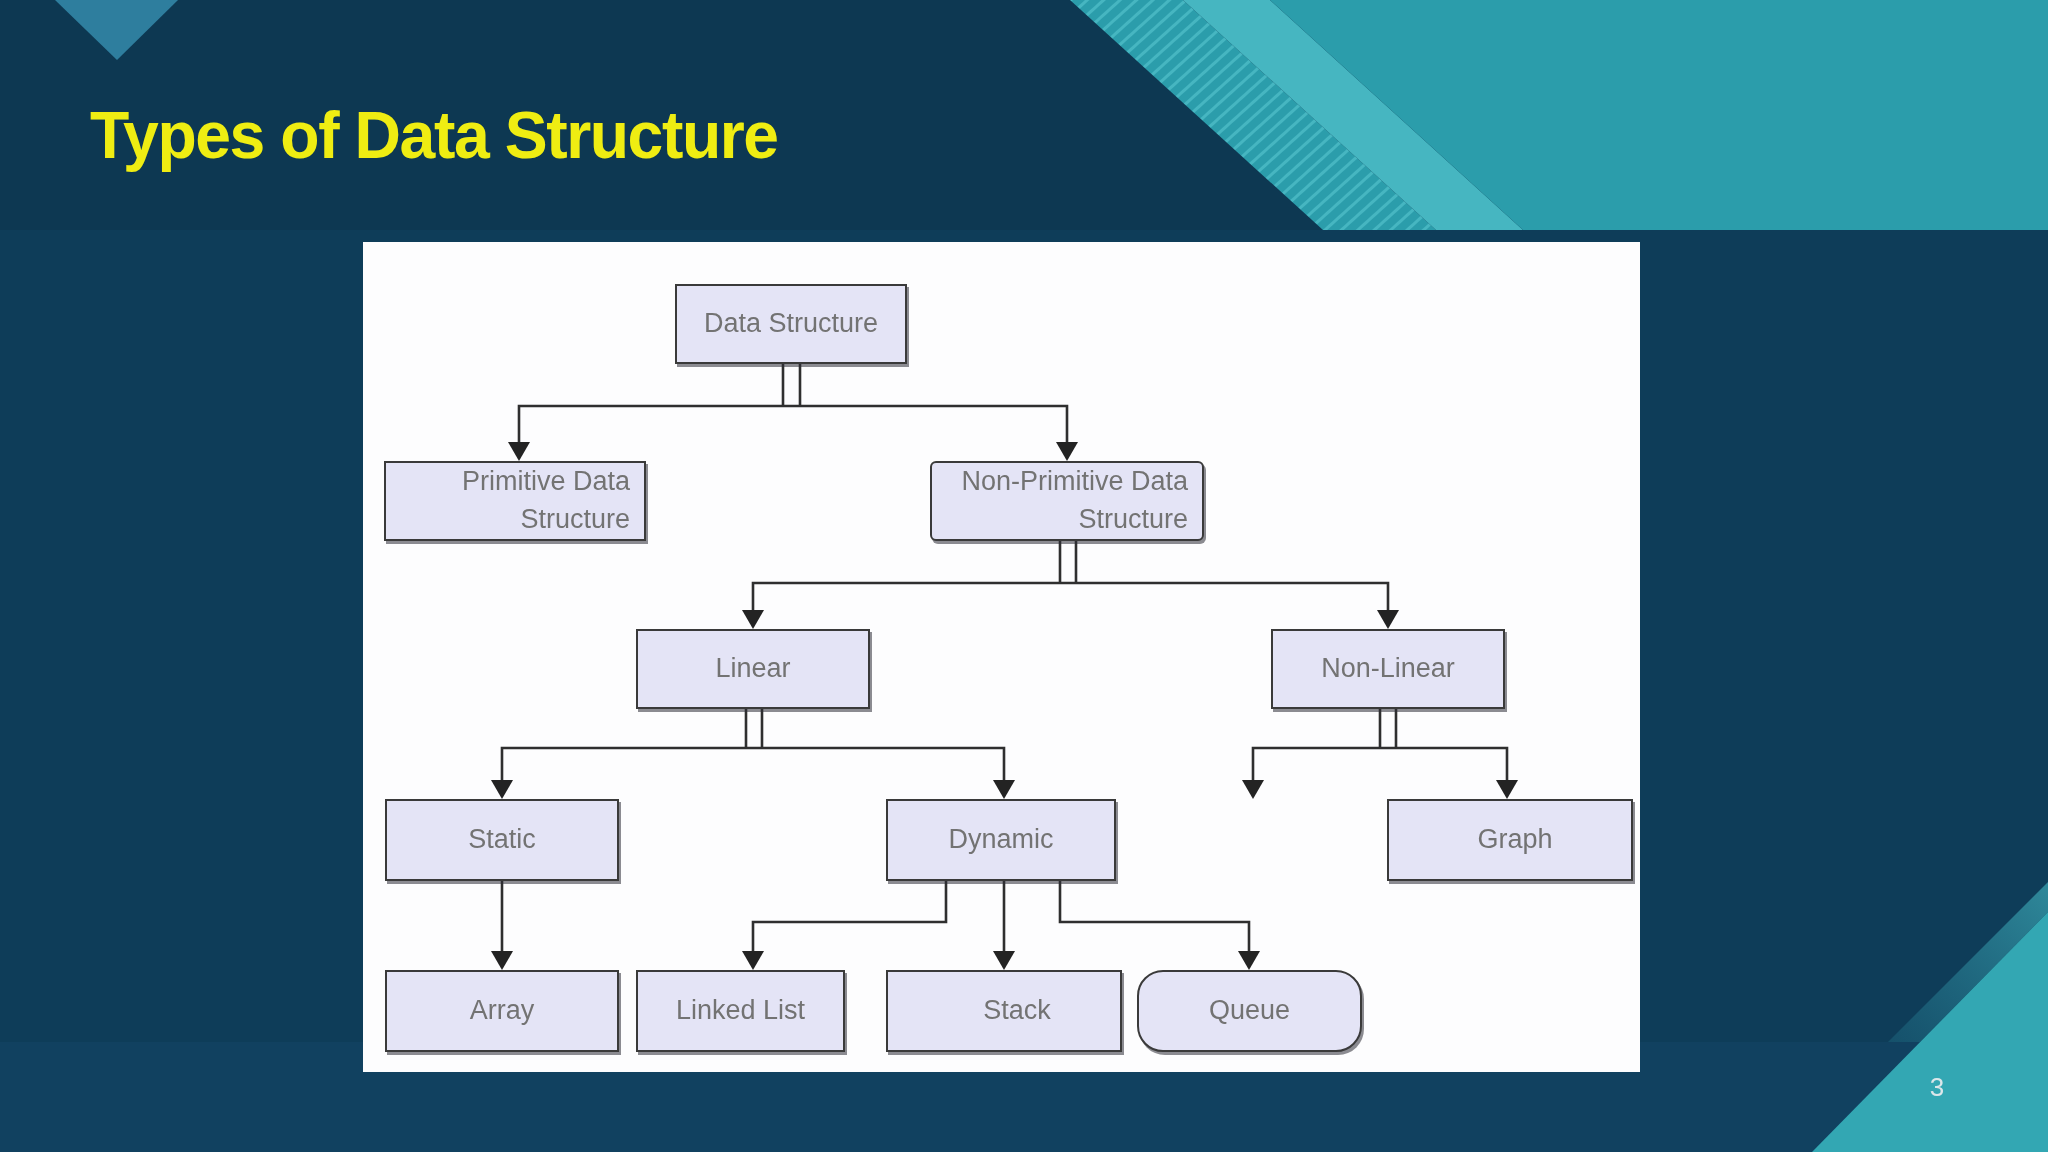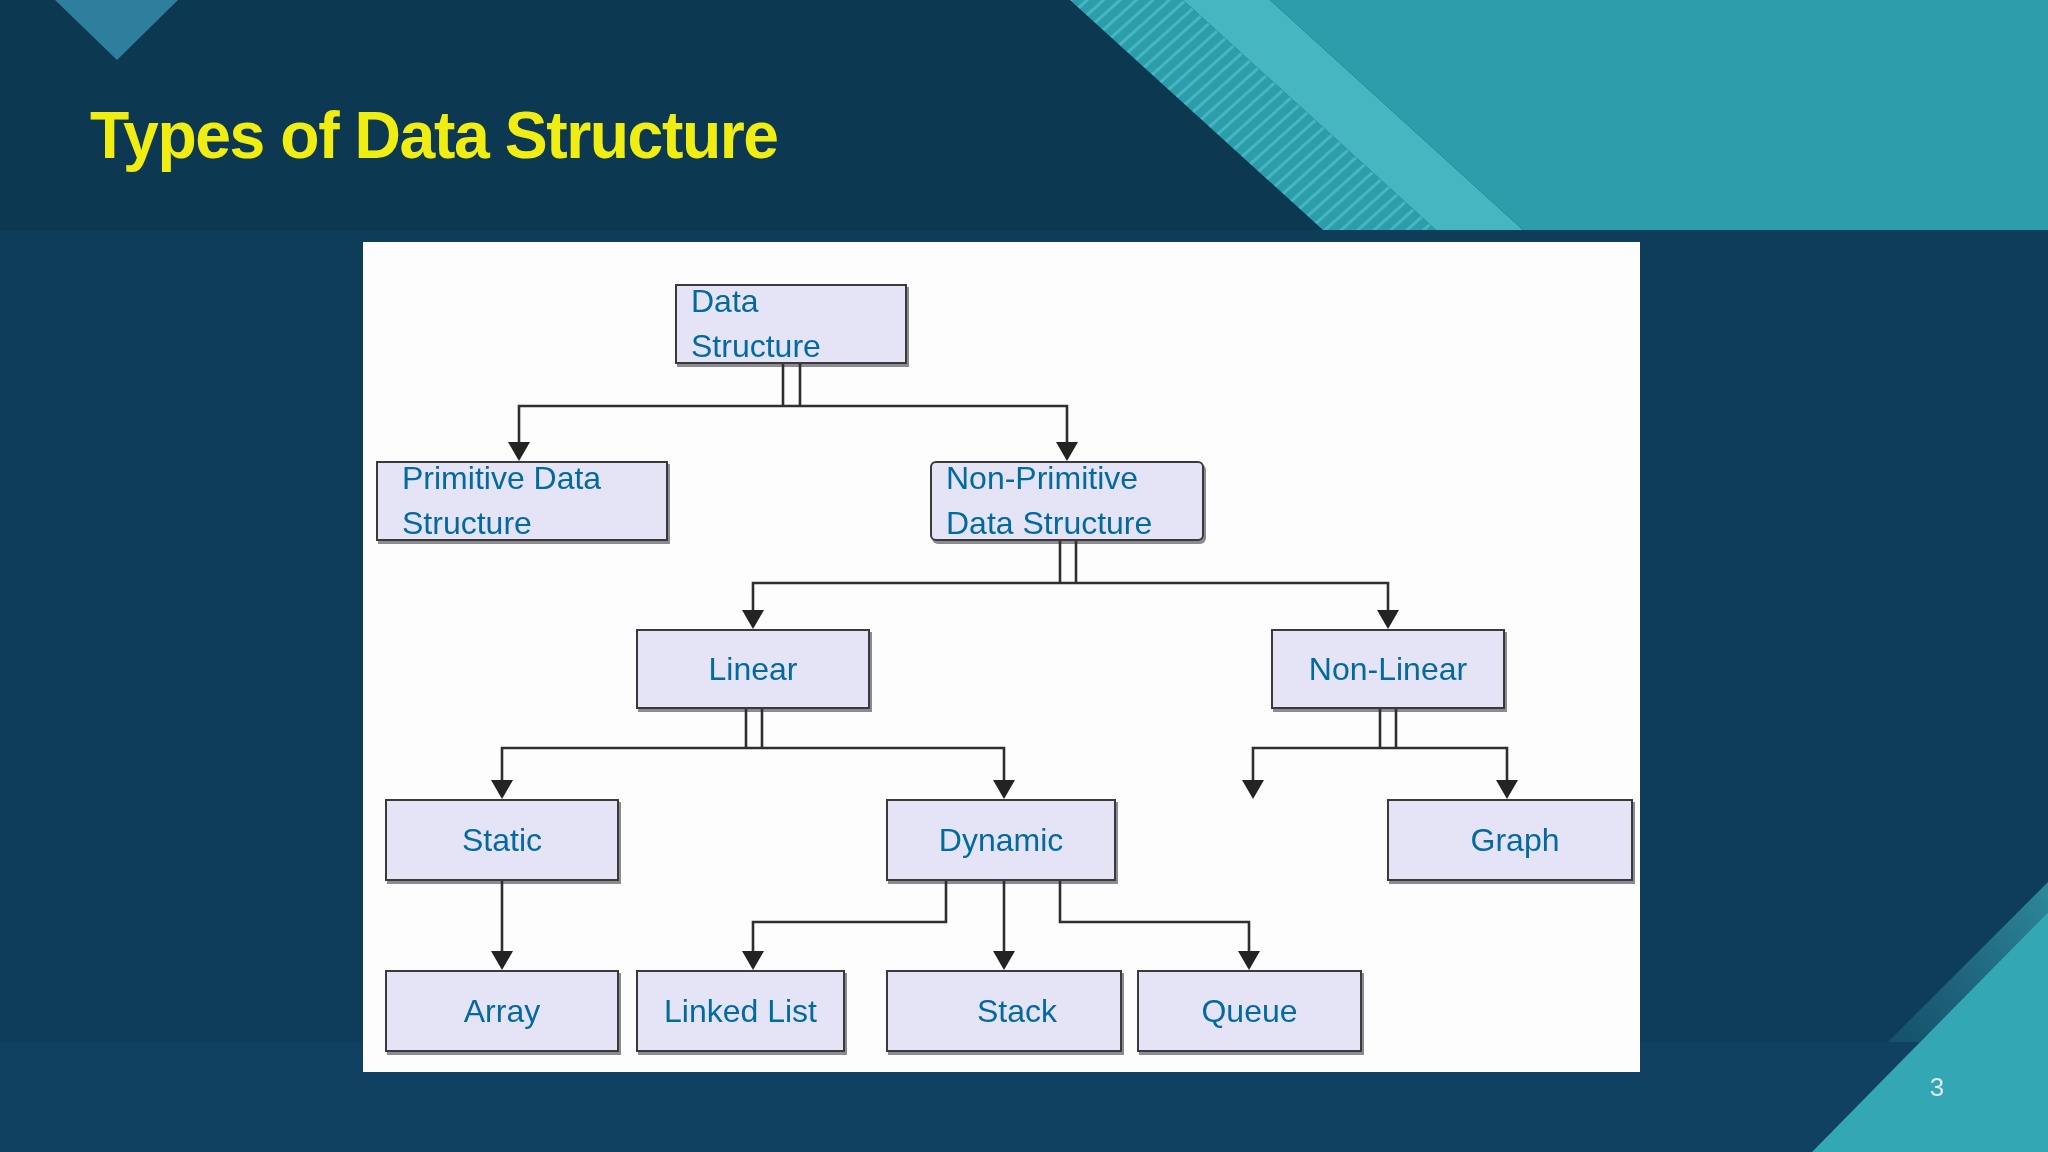--- a/index.html
+++ b/index.html
@@ -20,25 +20,25 @@
   }
   #diagram-panel{
     position:absolute;left:363px;top:242px;z-index:1;
     width:1277px;height:830px;
     background:var(--panel-white,#fdfdfe);
   }
   #connector-svg{position:absolute;left:0;top:0;z-index:2;pointer-events:none;}
   .node{
     position:absolute;z-index:3;
     display:flex;align-items:center;justify-content:center;
-    text-align:left;
+    text-align:right;
     background:var(--node-fill,#e4e4f6);
     border:2.5px solid var(--node-border,#3a3a3a);
     box-shadow:2px 3px 0 rgba(45,45,55,.55);
-    color:#0369a1;font-size:32px;line-height:1.4;
+    color:#737373;font-size:27px;line-height:1.4;
     box-sizing:border-box;padding:2px 14px;
   }
   #page-number{
     position:absolute;left:1912px;top:1072px;width:50px;z-index:5;
     text-align:center;font-size:26px;color:#dce7ea;
   }
   .connector{stroke:var(--connector,#2f2f2f);stroke-width:2.6;fill:none;}
   .arrowhead{fill:#232323;stroke:none;}
 </style>
 </head>
@@ -104,38 +104,38 @@
     <path class="connector" d="M946,881 V922 H753 V953"></path>
     <path class="arrowhead" d="M753,970 l-11,-19 h22 z"></path>
     <path class="connector" d="M1004,881 V953"></path>
     <path class="arrowhead" d="M1004,970 l-11,-19 h22 z"></path>
     <path class="connector" d="M1060,881 V922 H1249 V953"></path>
     <path class="arrowhead" d="M1249,970 l-11,-19 h22 z"></path>
   </svg>
 
   <div class="node" style="left:675px;top:284px;width:232px;height:80px;">Data Structure</div>
 
-  <div class="node" style="left:376px;top:461px;width:292px;height:80px;padding-left:24px;">Primitive Data Structure</div>
+  <div class="node" style="left:384px;top:461px;width:262px;height:80px;padding-left:24px;">Primitive Data Structure</div>
 
   <div class="node" style="left:930px;top:461px;width:274px;height:80px;border-radius:6px;">Non-Primitive Data Structure</div>
 
   <div class="node" style="left:636px;top:629px;width:234px;height:80px;">Linear</div>
 
   <div class="node" style="left:1271px;top:629px;width:234px;height:80px;">Non-Linear</div>
 
   <div class="node" style="left:385px;top:799px;width:234px;height:82px;">Static</div>
 
   <div class="node" style="left:886px;top:799px;width:230px;height:82px;">Dynamic</div>
 
 
   <div class="node" style="left:1387px;top:799px;width:246px;height:82px;padding-left:24px;">Graph</div>
 
   <div class="node" style="left:385px;top:970px;width:234px;height:82px;">Array</div>
 
   <div class="node" style="left:636px;top:970px;width:209px;height:82px;">Linked List</div>
 
   <div class="node" style="left:886px;top:970px;width:236px;height:82px;padding-left:40px;">Stack</div>
 
-  <div class="node" style="left:1137px;top:970px;width:225px;height:82px;">Queue</div>
+  <div class="node" style="left:1137px;top:970px;width:225px;height:82px;border-radius:26px;">Queue</div>
 
   <div id="page-number">3</div>
 
 </div>
 
 </body></html>

